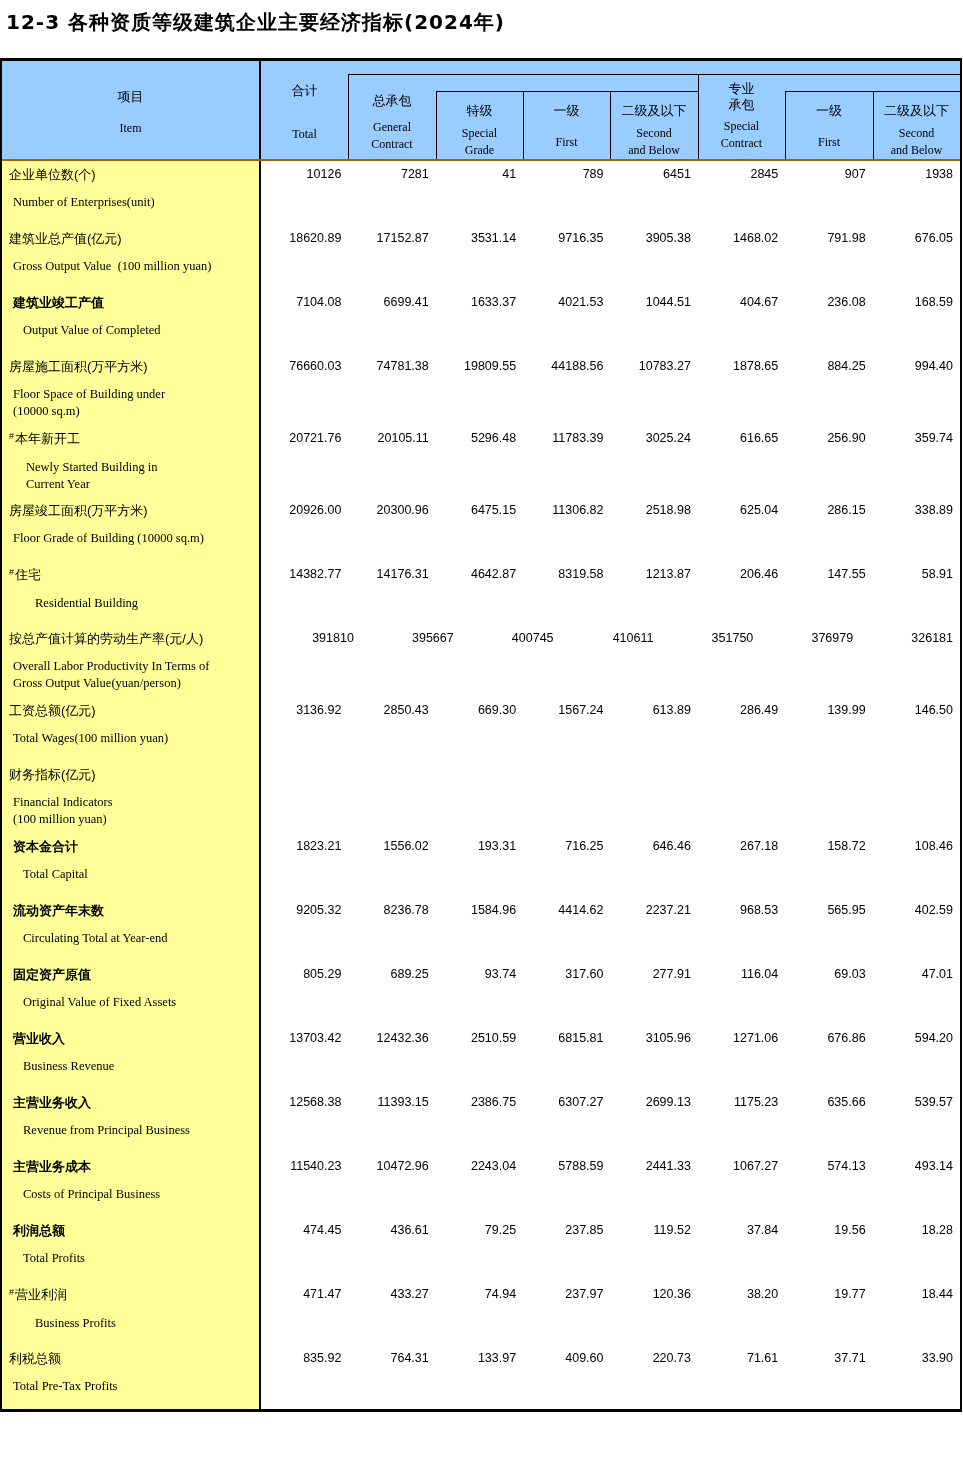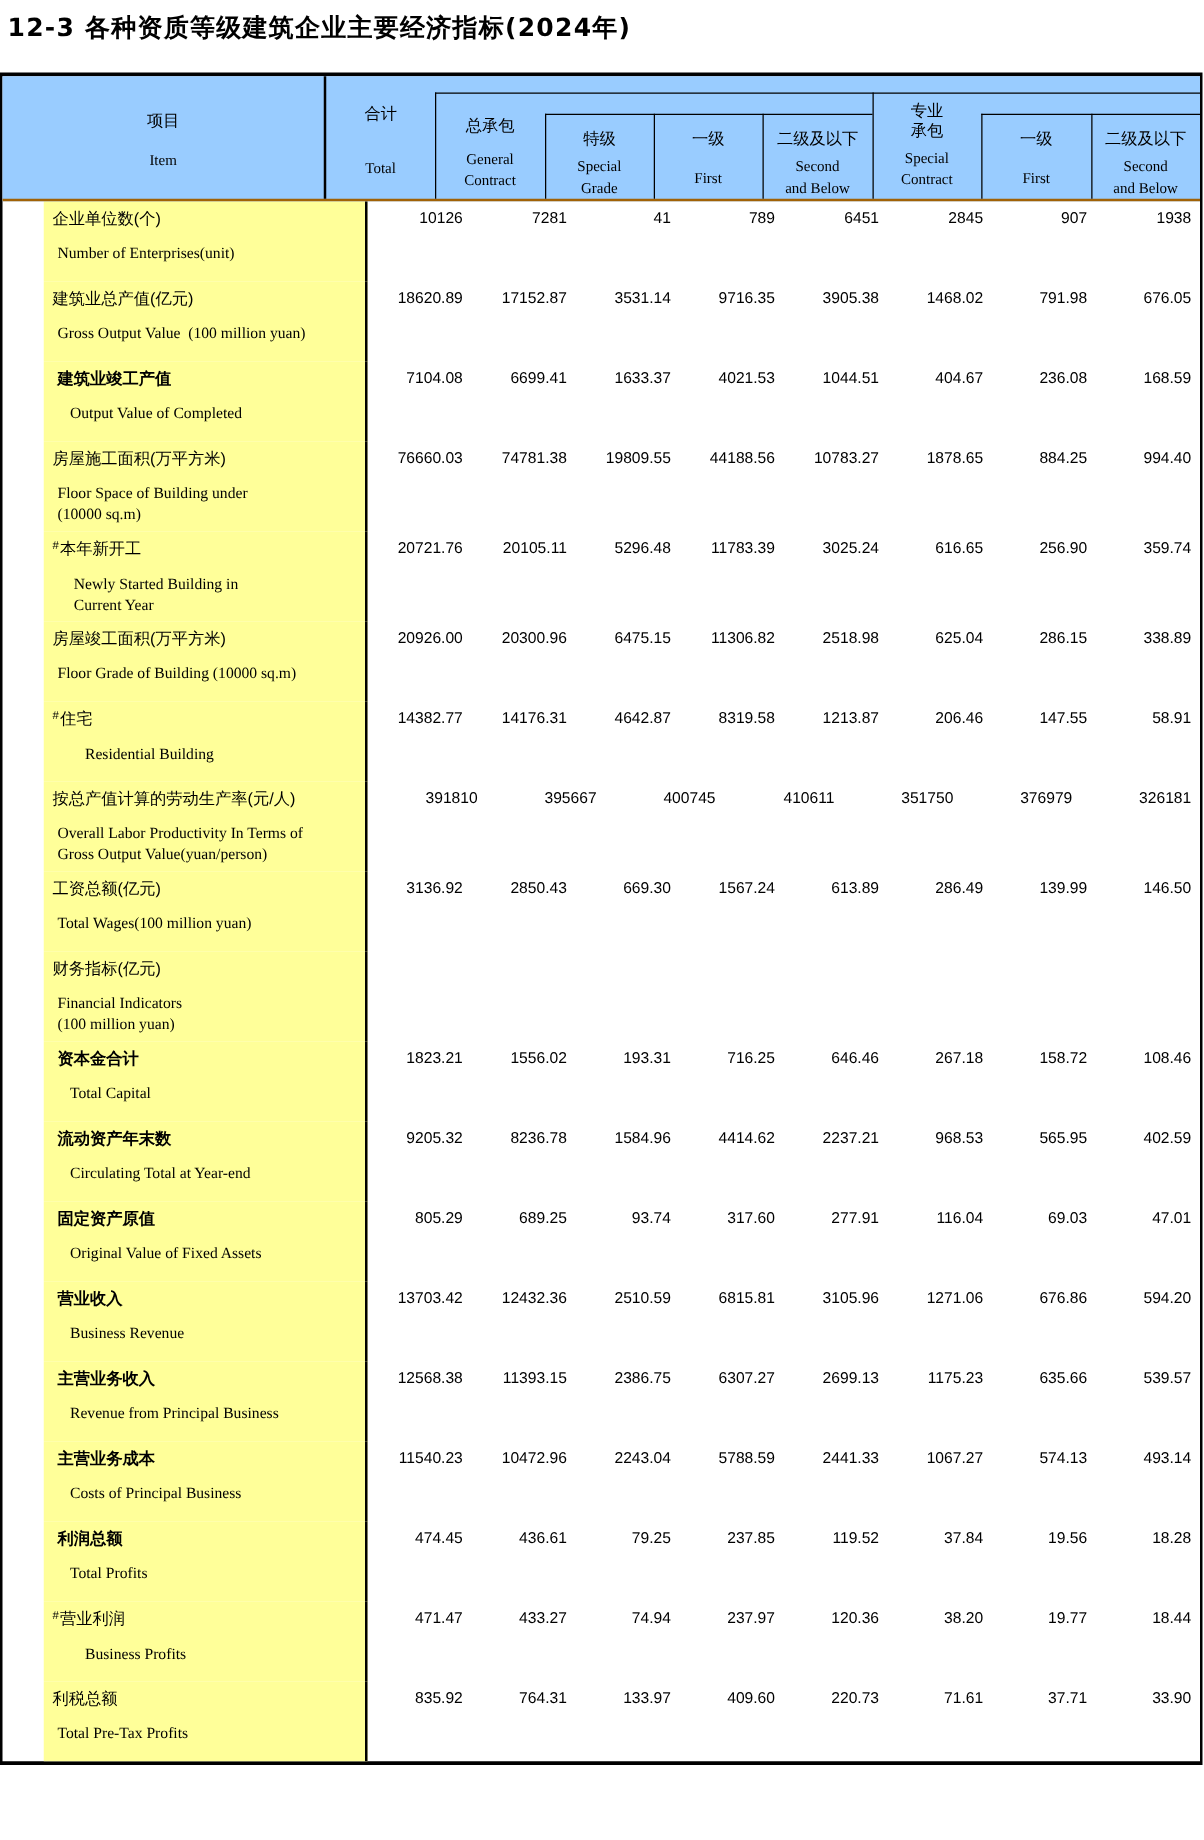--- a/index.html
+++ b/index.html
@@ -22,21 +22,21 @@
     align-items:center;justify-content:center;gap:4px;}
   #hc-total{left:259px;top:16px;width:87px;}   #hc-total .en{margin-top:27px;}
   #hc-general{left:346px;top:26px;width:88px;} #hc-general .en{margin-top:10px;}
   #hc-sgrade{left:434px;top:36px;width:87px;}  #hc-sgrade .en{margin-top:6px;}
   #hc-first1{left:521px;top:36px;width:87px;}  #hc-first1 .en{margin-top:15px;}
   #hc-second1{left:608px;top:36px;width:88px;} #hc-second1 .en{margin-top:6px;}
   #hc-scontract{left:696px;top:14px;width:87px;} #hc-scontract .en{margin-top:5px;}
   #hc-first2{left:783px;top:36px;width:88px;}  #hc-first2 .en{margin-top:15px;}
   #hc-second2{left:871px;top:36px;width:87px;} #hc-second2 .en{margin-top:6px;}
   
-  .row{display:flex;height:64px;margin-left:33px;}
+  .row{display:flex;height:64px;}
   .row.tall{height:72px;}
   .lbl{width:257px;border-right:2px solid #000;background:#FFFF99;}
   .cn{font-size:13px;padding-top:6px;line-height:16px;}
   .en{font-size:12.5px;margin-top:11px;line-height:17px;white-space:pre;
     font-family:"Liberation Serif","DejaVu Serif",serif;}
   .supm{font-size:9px;position:relative;top:-4px;margin-right:1px;}
   .ci0{padding-left:7px;} .ci1{padding-left:11px;font-weight:bold;}
   .ei1{padding-left:11px;} .ei2{padding-left:21px;} .ei3{padding-left:24px;} .ei4{padding-left:33px;}
   .vals{display:flex;flex:1;}
   .vcell{flex:1;text-align:right;padding:6px 7px 0 0;font-size:12.5px;

